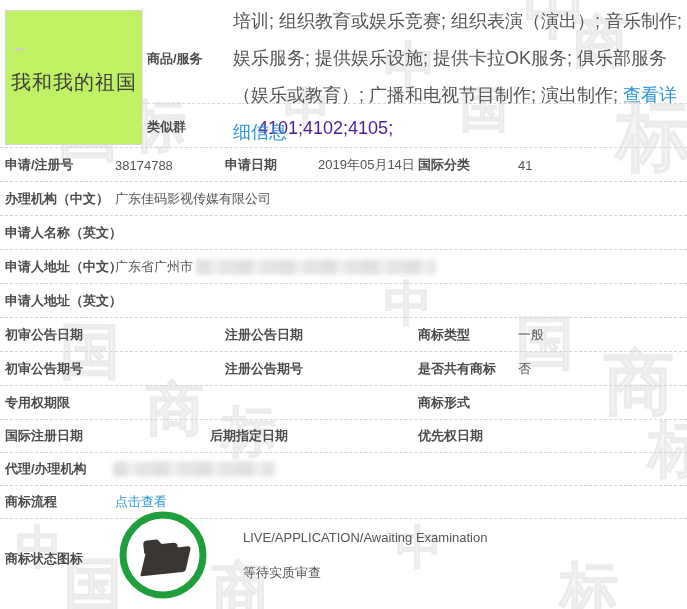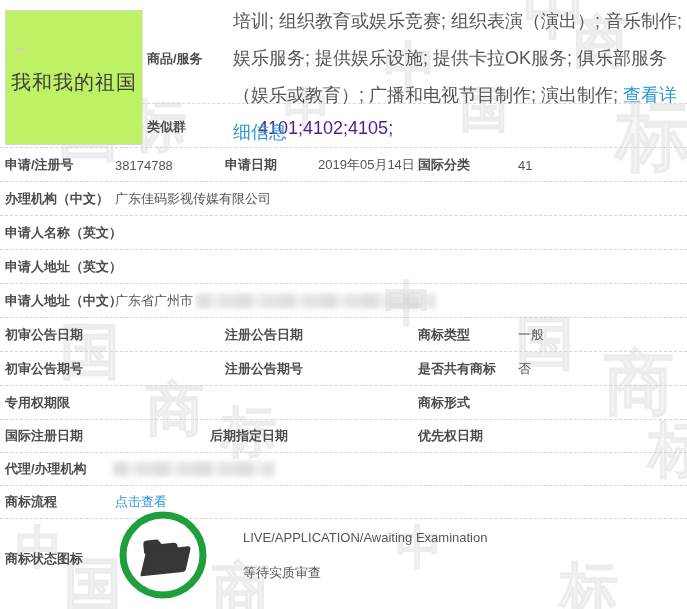--- a/index.html
+++ b/index.html
@@ -114,26 +114,26 @@
         <span class="val" style="left: 518px;">41</span>
       </div>
       <div class="trow">
         <span class="lbl" style="left: 5px;">办理机构（中文）</span>
         <span class="val" style="left: 115px; text-align: right;">广东佳码影视传媒有限公司</span>
       </div>
       <div class="trow">
         <span class="lbl" style="left: 5px;">申请人名称（英文）</span>
       </div>
       <div class="trow">
-        <span class="lbl" style="left: 5px;">申请人地址（英文）</span>
-      </div>
-      <div class="trow">
         <span class="lbl" style="left: 5px;">申请人地址（中文）</span>
         <span class="val" style="left: 115px;">广东省广州市</span>
         <span class="redact redact-after"></span>
+      </div>
+      <div class="trow">
+        <span class="lbl" style="left: 5px;">申请人地址（英文）</span>
       </div>
       <div class="trow">
         <span class="lbl" style="left: 5px;">初审公告日期</span>
         <span class="lbl" style="left: 225px;">注册公告日期</span>
         <span class="lbl" style="left: 418px;">商标类型</span>
         <span class="val" style="left: 518px;">一般</span>
       </div>
       <div class="trow">
         <span class="lbl" style="left: 5px;">初审公告期号</span>
         <span class="lbl" style="left: 225px;">注册公告期号</span>

